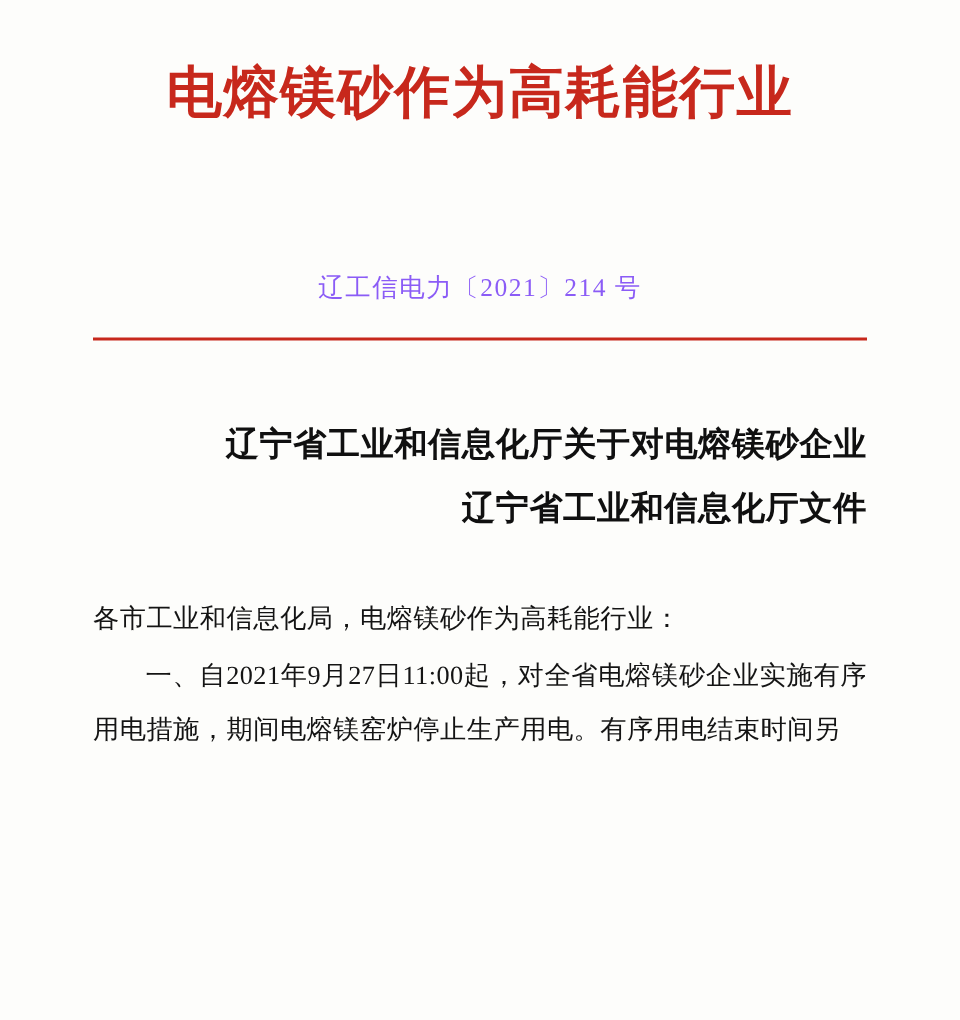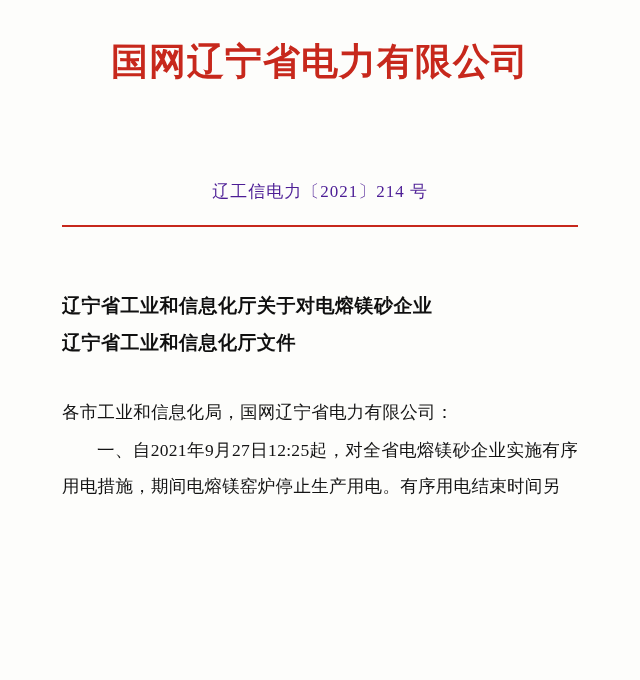--- a/index.html
+++ b/index.html
@@ -31,34 +31,34 @@
     font-weight: bold;
     letter-spacing: 1px;
     line-height: 1.25;
     font-family: "DejaVu Serif", "Liberation Serif", serif;
     white-space: nowrap;
   }
   .doc-number {
     margin-top: 96px;
     text-align: center;
     font-size: 17px;
-    color: #4c1d95;
+    color: #8b5cf6;
     letter-spacing: 1px;
     font-family: "Liberation Serif", "DejaVu Serif", serif;
   }
   .red-rule {
     margin-top: 22px;
     height: 2px;
     background: #c7281c;
     width: 100%;
   }
   .doc-title {
-    margin-top: 60px;
-    text-align: left;
-    font-size: 19px;
+    margin-top: 48px;
+    text-align: right;
+    font-size: 22px;
     font-weight: bold;
     line-height: 1.95;
     color: #101010;
     letter-spacing: 0.5px;
   }
   .body-text {
     margin-top: 34px;
     font-size: 17.5px;
     line-height: 2.05;
     color: #141414;
@@ -74,30 +74,30 @@
   .salutation {
     margin: 0 0 2px 0;
   }
 </style>
 </head>
 <body>
 
 <div class="page">
 
   <div class="masthead">
-    <div class="masthead-title">国网辽宁省电力有限公司</div>
+    <div class="masthead-title">电熔镁砂作为高耗能行业</div>
   </div>
 
   <div class="doc-number">辽工信电力〔2021〕214 号</div>
 
   <div class="red-rule"></div>
 
   <div class="doc-title">
     <div>辽宁省工业和信息化厅关于对电熔镁砂企业</div>
     <div>辽宁省工业和信息化厅文件</div>
   </div>
 
   <div class="body-text">
-    <p class="para salutation">各市工业和信息化局，国网辽宁省电力有限公司：</p>
-    <p class="para indent">一、自2021年9月27日12:25起，对全省电熔镁砂企业实施有序用电措施，期间电熔镁窑炉停止生产用电。有序用电结束时间另</p>
+    <p class="para salutation">各市工业和信息化局，电熔镁砂作为高耗能行业：</p>
+    <p class="para indent">一、自2021年9月27日11:00起，对全省电熔镁砂企业实施有序用电措施，期间电熔镁窑炉停止生产用电。有序用电结束时间另</p>
   </div>
 
 </div>
 
 </body></html>

